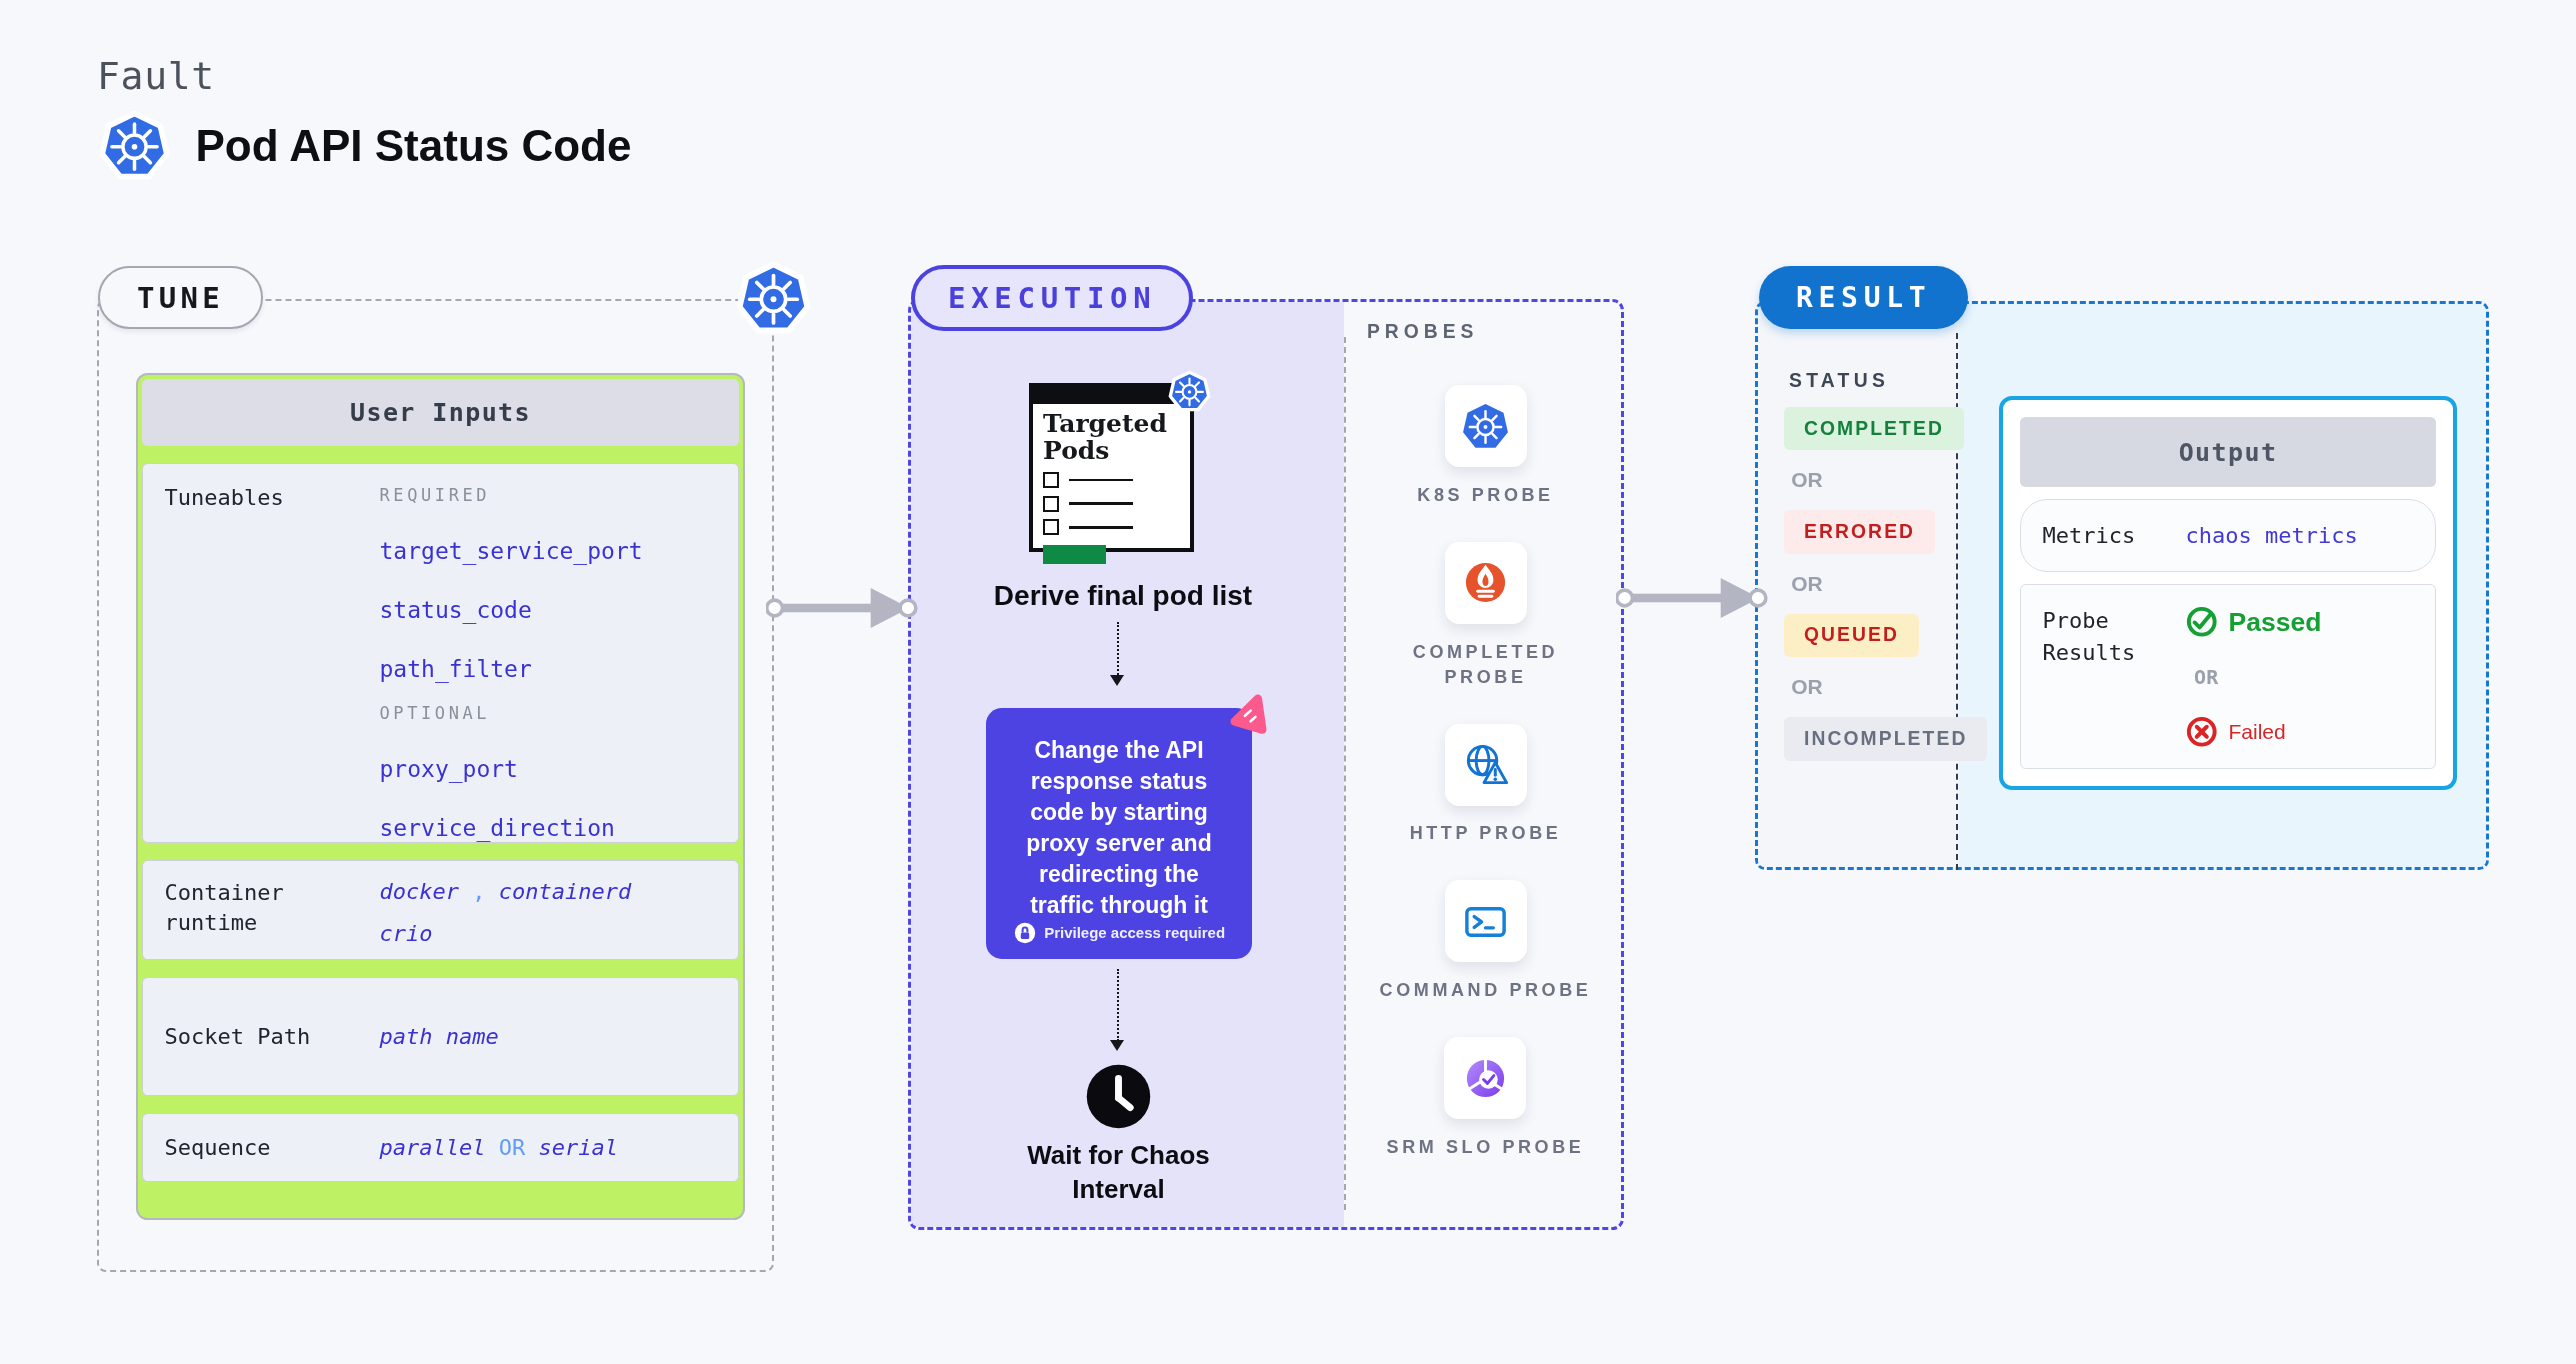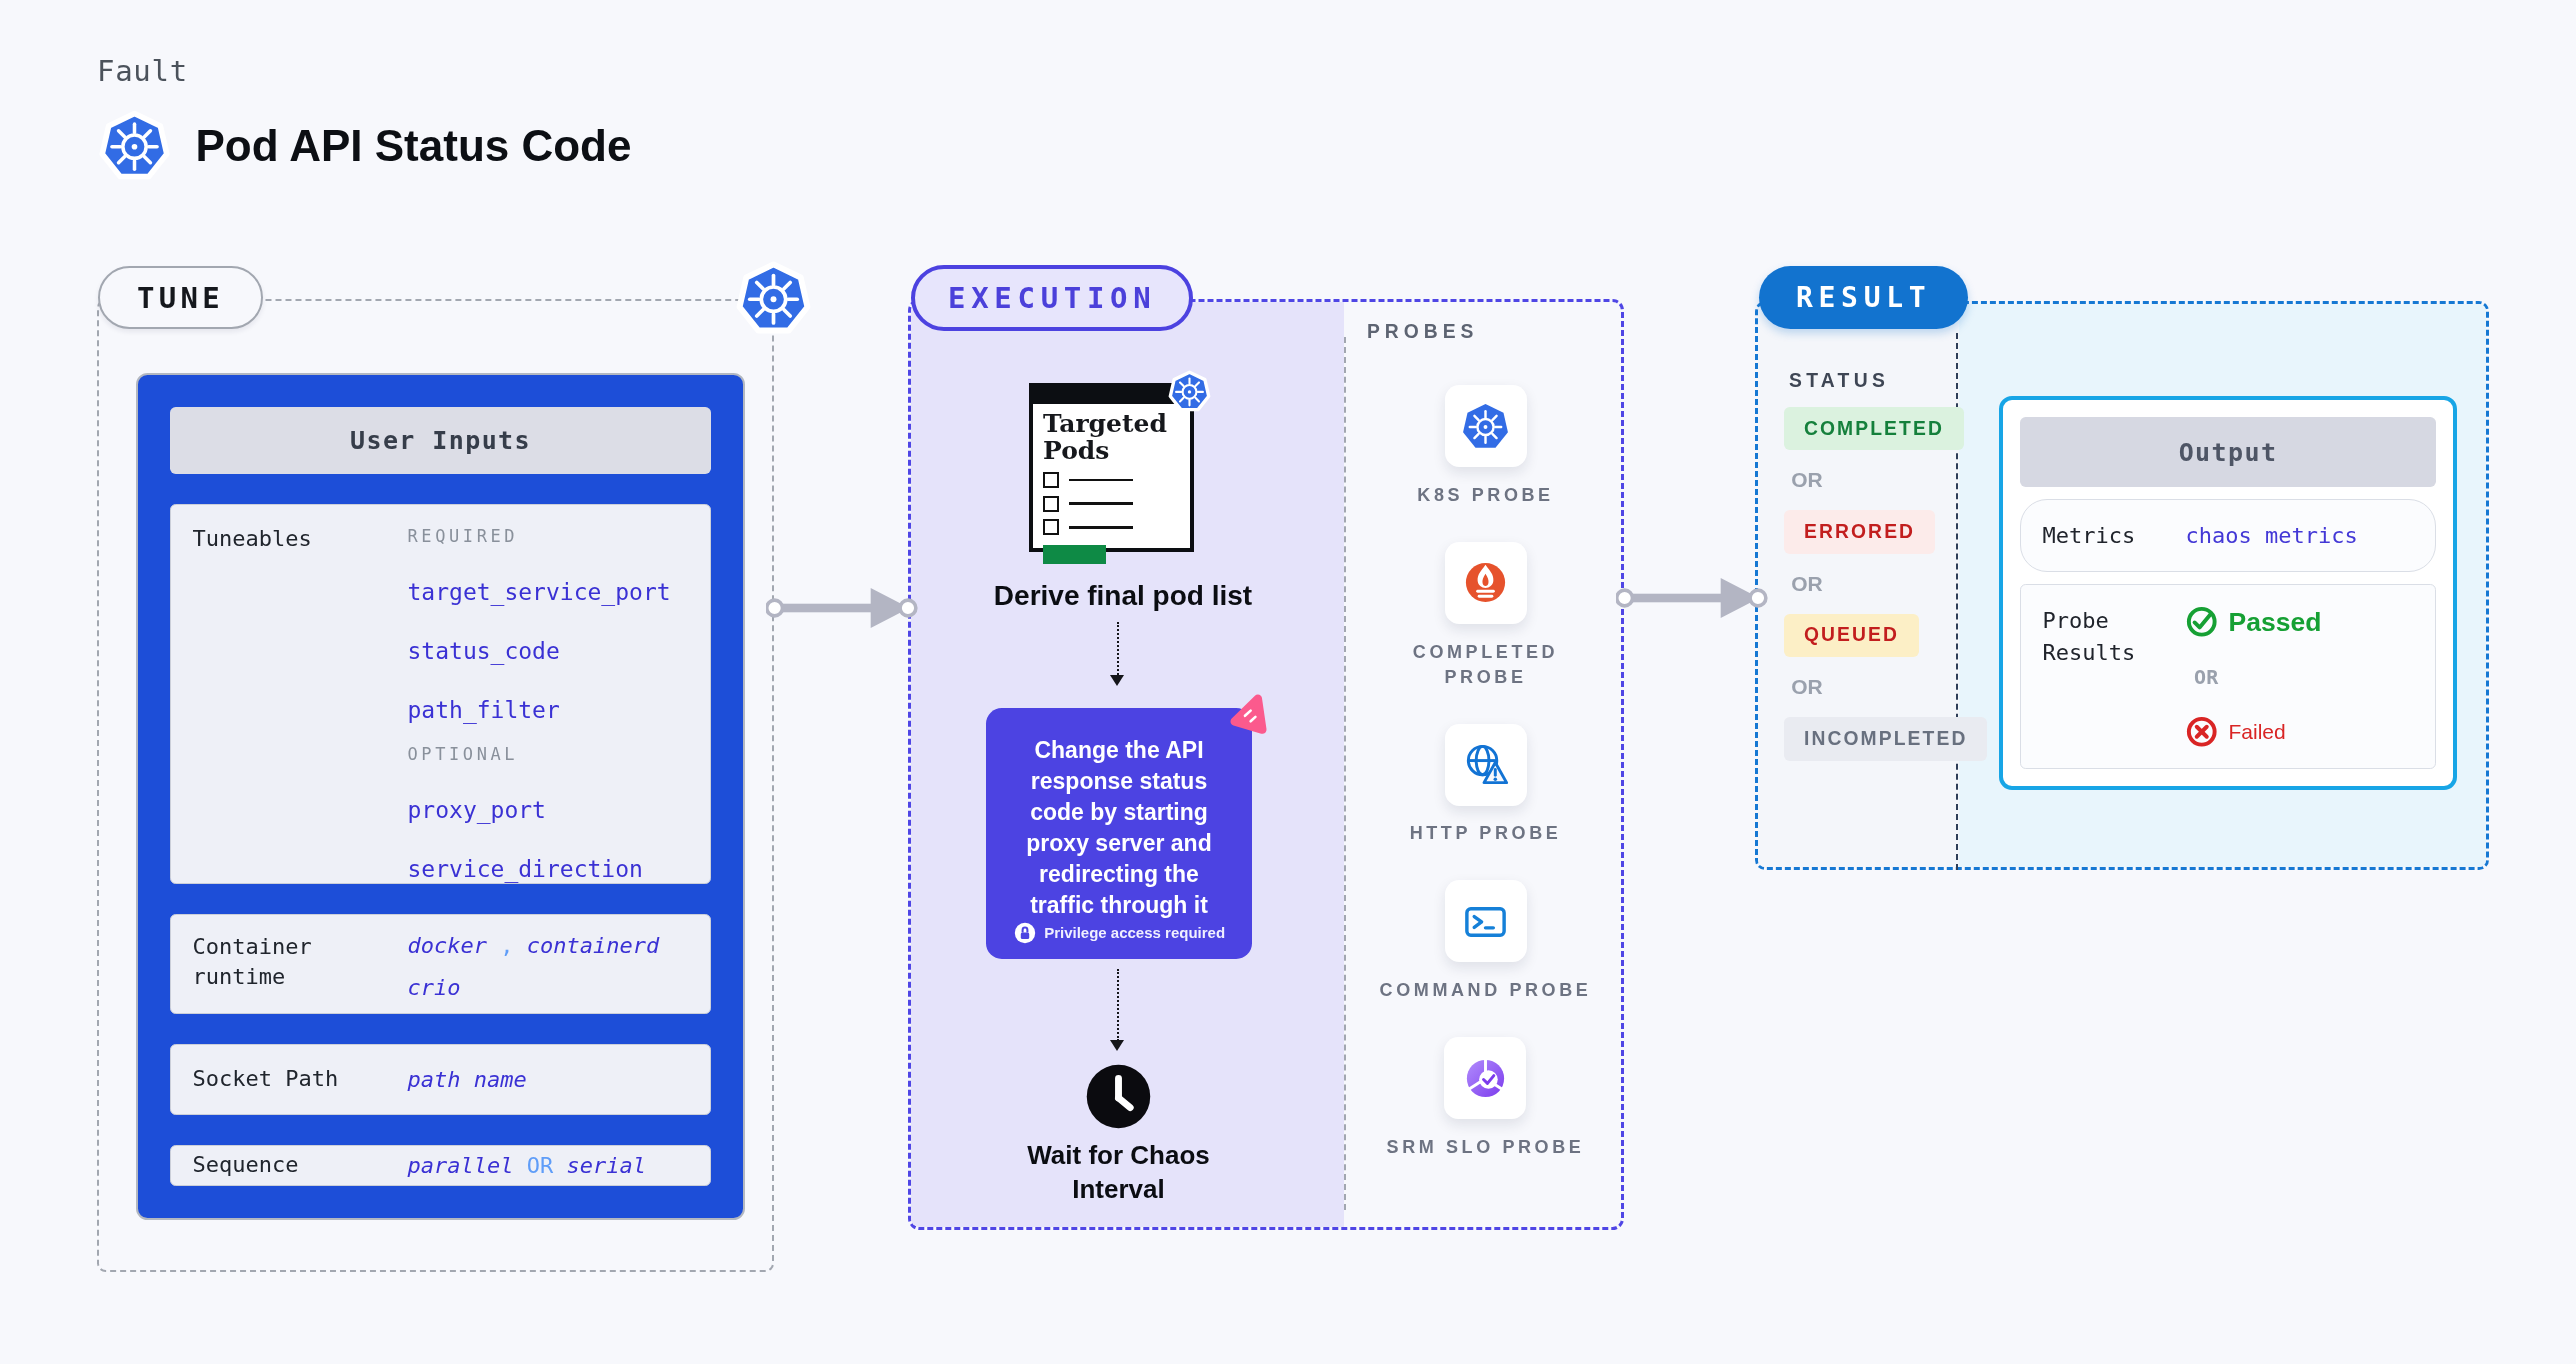--- a/index.html
+++ b/index.html
@@ -4,35 +4,35 @@
 <style>
   * { box-sizing: border-box; margin: 0; padding: 0; }
   html,body { background:#f7f8fc; }
   body { font-family:"DejaVu Sans Mono", monospace; }
   #canvas { position:relative; width:2576px; height:1365px; background:#f7f8fc; overflow:hidden; }
   .sans { font-family:"Liberation Sans", sans-serif; }
   .mono { font-family:"DejaVu Sans Mono", monospace; }
   .abs { position:absolute; }
 
   
-  .kicker { left:97px; top:54px; font-size:29px; color:#4b525b; letter-spacing:0.7px; }
+  .kicker { left:97px; top:54px; font-size:38px; color:#4b525b; letter-spacing:0.7px; }
   .title-row { left:95px; top:105px; display:flex; align-items:center; gap:21.5px; }
   .title-k8s { width:79px; height:82px; }
   .page-title { font-family:"Liberation Sans",sans-serif; font-weight:700; font-size:44px; color:#0c0f14; letter-spacing:0; }
 
   
   .pill { display:flex; align-items:center; justify-content:center; border-radius:36px; font-weight:700; z-index:6; }
   .tune-pill { left:98px; top:266px; height:63px; padding:0 37px; border:2.9px solid #a2a7b0; background:#f7f8fc; font-size:29px; letter-spacing:4.3px; color:#15181d; box-shadow:0 2.9px 5.7px rgba(20,30,60,.08); }
   .exec-pill { left:911px; top:265px; height:66px; padding:0 33px; border:4.3px solid #4c42e0; background:#e7e5fc; font-size:29px; letter-spacing:5.7px; color:#4b40da; }
   .res-pill  { left:1759px; top:266px; height:63px; padding:0 37px; background:#1273cf; font-size:28px; letter-spacing:5.7px; color:#ffffff; box-shadow:0 4.3px 8.6px rgba(18,115,207,.25); }
 
   
   .tune-box { left:97px; top:299px; width:677px; height:973px; border:2.9px dashed #a2a7b0; border-radius:8.6px; }
   .tune-k8s { left:732px; top:256px; width:83px; height:85px; z-index:6; }
-  .ui-card { left:136px; top:373px; width:609px; height:847px; background:#1d4ed8; border:2.9px solid #b3b8c1; border-radius:11.5px; padding:32px; display:flex; flex-direction:column; gap:30px; }
+  .ui-card { left:136px; top:373px; width:609px; height:847px; background:#bef264; border:2.9px solid #b3b8c1; border-radius:11.5px; padding:4px; display:flex; flex-direction:column; gap:17px; }
   .ui-header { height:67px; flex:none; background:#dcdde6; border-radius:5.7px; display:flex; align-items:center; justify-content:center; font-size:25px; font-weight:700; letter-spacing:1.4px; color:#363d4a; }
   .ui-row { background:#eef0f7; border:1.4px solid #cbcfd9; border-radius:5.7px; display:flex; }
   .row-tuneables { height:380px; padding:18.6px 21.5px; }
   .row-label { width:215px; flex:none; font-size:22px; color:#20252d; line-height:30px; }
   .param-col { display:flex; flex-direction:column; gap:21px; padding-top:2.9px; }
   .group-label { font-size:17px; letter-spacing:3.6px; color:#89909b; }
   .param { font-size:23px; color:#3a31d4; cursor:pointer;margin-top:12px; }
   .row-container { height:100px; padding:17px 21.5px; }
   .val-col { display:flex; flex-direction:column; gap:17px; padding-top:1.4px; font-size:22px; }
   .blue-val { color:#3a31d4;font-style:italic; }

